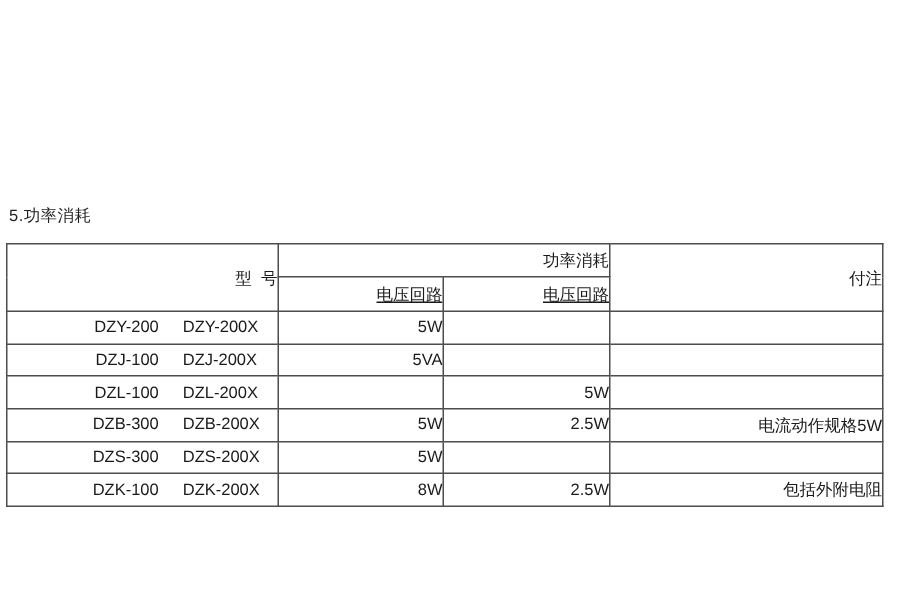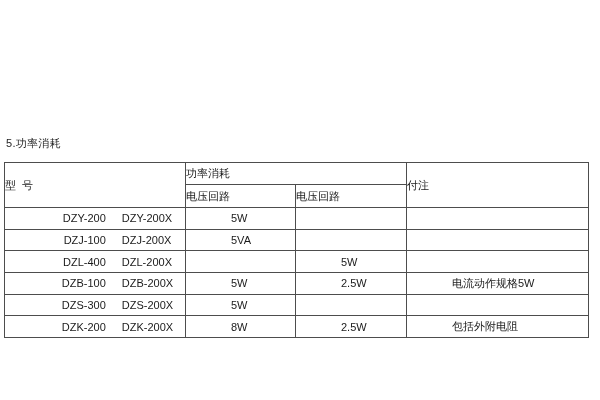--- a/index.html
+++ b/index.html
@@ -23,28 +23,28 @@
     position:absolute;
     left:4px;top:126px;
     width:584px;
     border-collapse:collapse;
     table-layout:fixed;
     font-size:11px;
     color:#1a1a1a;
   }
   table.spec td{
     border:1px solid #4d4d4d;
-    text-align:left;
+    text-align:right;
     vertical-align:middle;
     padding:0;
     height:21px;
     overflow:hidden;
     background:#ffffff;
   }
-  table.spec tr.subhead td{height:22px;}
+  table.spec tr.subhead td{height:22px;text-decoration:underline;}
   table.spec tbody td{height:20.7px;padding-left:45px;}
   .model-cell{
     display:flex;
     justify-content:center;
     align-items:center;
     gap:16px;
     white-space:pre;
   }
   .pre{white-space:pre;}
 </style>
@@ -94,32 +94,32 @@
             <span>DZJ-200X</span>
           </div>
         </td>
         <td>5VA</td>
         <td></td>
         <td></td>
       </tr>
       <tr>
         <td>
           <div class="model-cell">
-            <span>DZL-400</span>
+            <span>DZL-100</span>
             <span>DZL-200X</span>
           </div>
         </td>
         <td></td>
         <td>5W</td>
         <td></td>
       </tr>
       <tr>
         <td>
           <div class="model-cell">
-            <span>DZB-100</span>
+            <span>DZB-300</span>
             <span>DZB-200X</span>
           </div>
         </td>
         <td>5W</td>
         <td>2.5W</td>
         <td>电流动作规格5W</td>
       </tr>
       <tr>
         <td>
           <div class="model-cell">
@@ -127,21 +127,21 @@
             <span>DZS-200X</span>
           </div>
         </td>
         <td>5W</td>
         <td></td>
         <td></td>
       </tr>
       <tr>
         <td>
           <div class="model-cell">
-            <span>DZK-200</span>
+            <span>DZK-100</span>
             <span>DZK-200X</span>
           </div>
         </td>
         <td>8W</td>
         <td>2.5W</td>
         <td>包括外附电阻</td>
       </tr>
     </tbody>
   </table>
 </div>

